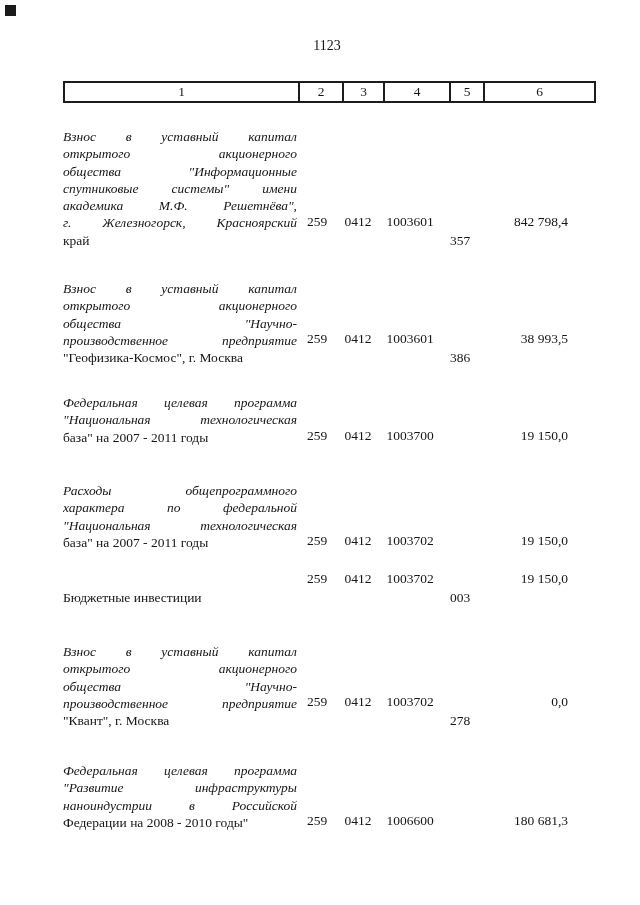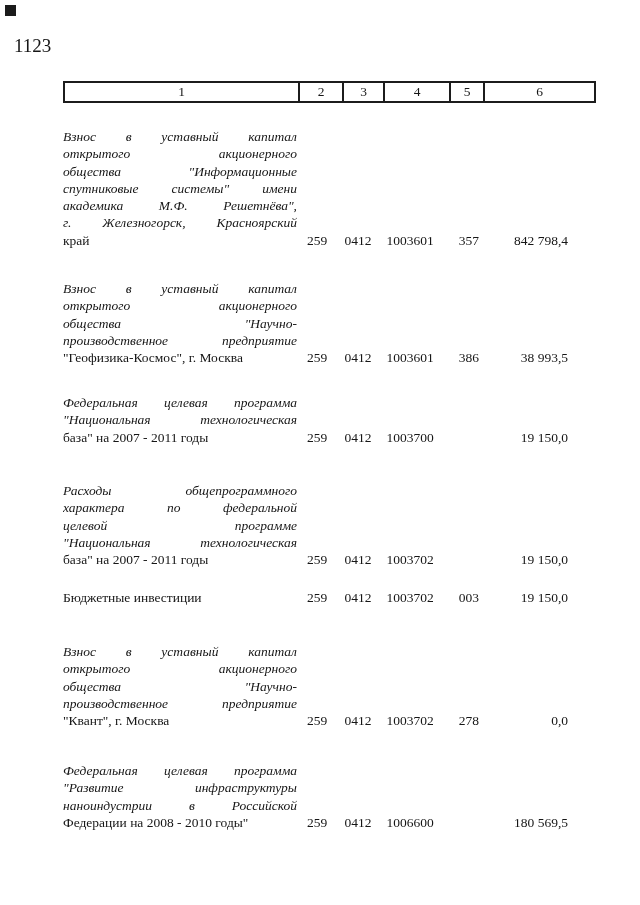--- a/index.html
+++ b/index.html
@@ -19,22 +19,23 @@
     top: 5px;
     width: 11px;
     height: 11px;
     background: #1b1b1b;
   }
   .page-num {
     position: absolute;
     top: 37px;
     left: 0;
     width: 100%;
+    text-align: center;
     text-indent: 14px;
-    font-size: 19px;
+    font-size: 14px;
     line-height: 17px;
   }
   .header-table {
     position: absolute;
     left: 63px;
     top: 81px;
     width: 533px;
     height: 22px;
     box-sizing: border-box;
     border: 2px solid #1c1c1c;
@@ -70,21 +71,21 @@
     left: 234px;
     right: 8px;
     bottom: 0;
     display: flex;
     white-space: nowrap;
     line-height: 17.3px;
   }
   .c2 { width: 40px; text-align: center; }
   .c3 { width: 42px; text-align: center; }
   .c4 { width: 62px; text-align: center; }
-  .c5 { width: 38px; text-align: right; }
+  .c5 { width: 38px; text-align: center; margin-top: 19px; }
   .c6 { flex: 1; text-align: right; }
 </style>
 </head>
 <body>
 
 <div class="page">
   <div class="corner-mark"></div>
   <div class="page-num">1123</div>
 
   <div class="header-table">
@@ -142,21 +143,20 @@
           <span class="c3">0412</span>
           <span class="c4">1003700</span>
           <span class="c5"></span>
           <span class="c6">19 150,0</span>
         </div>
       </div>
       <div class="row" style="top: 482px;">
         <div class="desc">
           <div class="line j">Расходы общепрограммного</div>
           <div class="line j">характера по федеральной</div>
-          <div class="line j">целевой программе</div>
           <div class="line j">"Национальная технологическая</div>
           <div class="line l">база" на 2007 - 2011 годы</div>
         </div>
         <div class="vals">
           <span class="c2">259</span>
           <span class="c3">0412</span>
           <span class="c4">1003702</span>
           <span class="c5"></span>
           <span class="c6">19 150,0</span>
         </div>
@@ -194,17 +194,17 @@
           <div class="line j">Федеральная целевая программа</div>
           <div class="line j">"Развитие инфраструктуры</div>
           <div class="line j">наноиндустрии в Российской</div>
           <div class="line l">Федерации на 2008 - 2010 годы"</div>
         </div>
         <div class="vals">
           <span class="c2">259</span>
           <span class="c3">0412</span>
           <span class="c4">1006600</span>
           <span class="c5"></span>
-          <span class="c6">180 569,5</span>
+          <span class="c6">180 681,3</span>
         </div>
       </div>
     </div>
 </div>
 
 </body></html>

